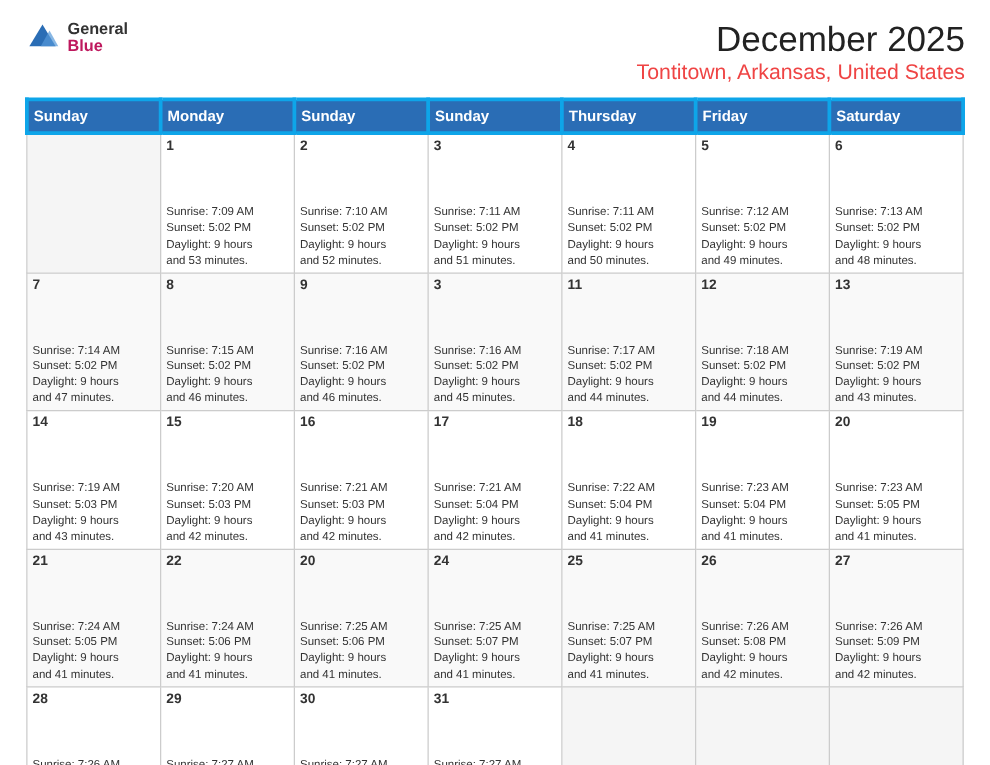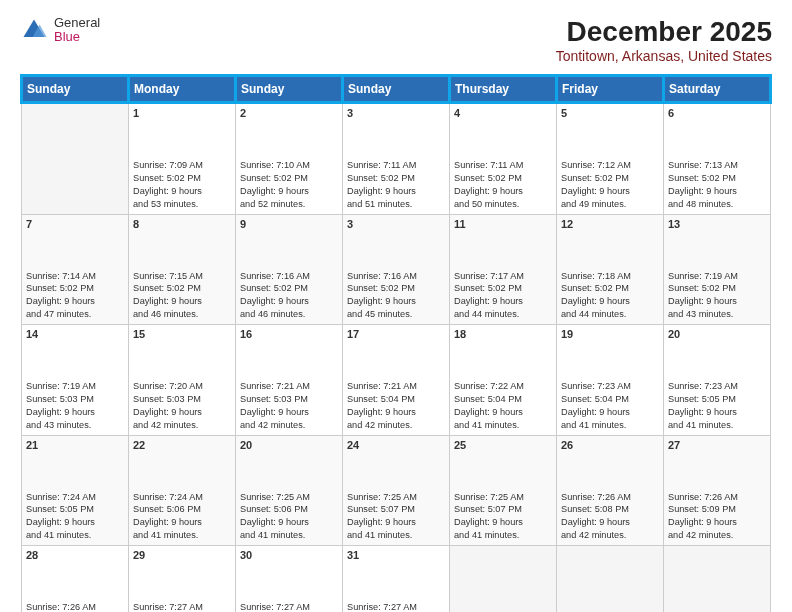--- a/index.html
+++ b/index.html
@@ -25,41 +25,41 @@
     }
     .logo {
       display: flex;
       align-items: center;
       gap: 6px;
     }
     .logo-text {
       display: flex;
       flex-direction: column;
       font-size: 13px;
-      font-weight: normal;
+      font-weight: bold;
       line-height: 1.1;
     }
     .logo-general { color: #333; }
     .logo-blue { color: #be185d; }
     .logo-icon {
       width: 28px;
       height: 28px;
     }
     .title-block {
       text-align: right;
     }
     .title-block h1 {
       font-size: 28px;
-      font-weight: bold;
+      font-weight: normal;
       color: #222;
     }
     .title-block h2 {
-      font-size: 14px;
+      font-size: 17px;
       font-weight: normal;
-      color: #7f1d1d;
+      color: #ef4444;
     }
     .calendar {
       flex: 1;
       border: 1px solid #ccc;
       border-collapse: collapse;
       width: 100%;
       table-layout: fixed;
     }
     .calendar th {
       background: #2a6db5;

